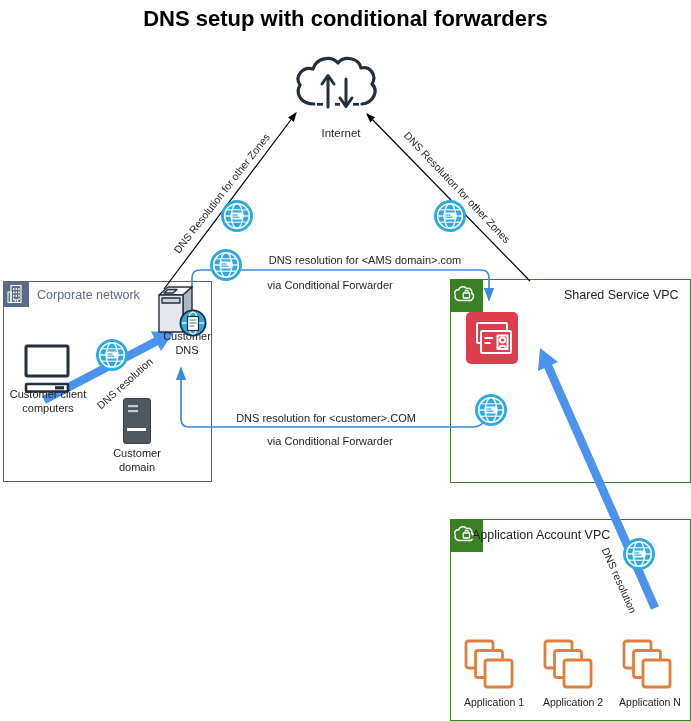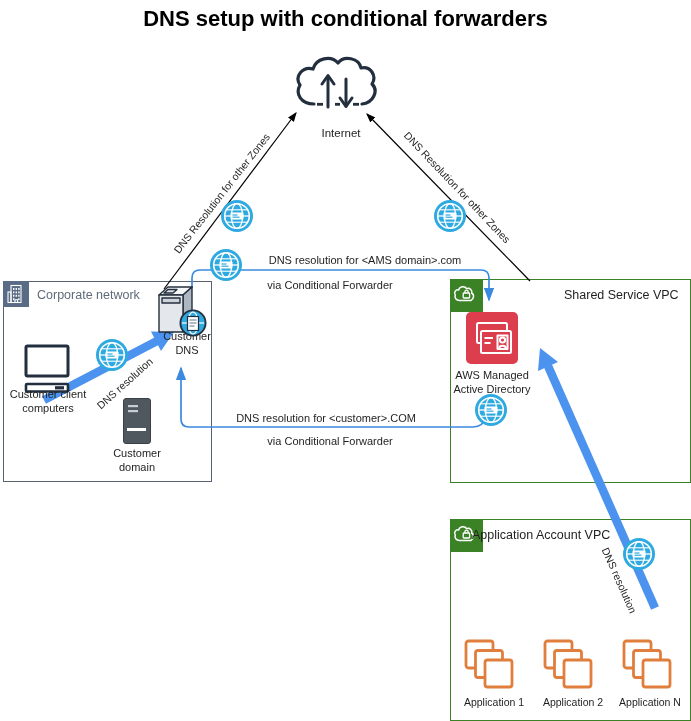--- a/index.html
+++ b/index.html
@@ -131,21 +131,20 @@
         <rect x="11" y="11" width="30" height="20" rx="1.5"></rect>
         <rect x="15" y="19" width="30" height="22" rx="1.5" style="fill:var(--directory-red);"></rect>
         <rect x="31.5" y="23.5" width="10" height="13.5"></rect>
         <circle cx="36.5" cy="28" r="2.6"></circle>
         <path d="M33 37 c0-4.5 7-4.5 7 0"></path>
         <line x1="18.5" y1="26" x2="27" y2="26"></line>
         <line x1="18.5" y1="31" x2="24.5" y2="31"></line>
       </g>
     </svg>
   </div>
-  <div class="abs lbl caption" style="left:450px;top:369px;width:84px;">AWS Managed Active Directory</div>
 
   <div class="abs box green" style="left:450px;top:519px;width:239px;height:200px;"></div>
   <div class="abs vpcicon" style="left:450px;top:519px;">
     <svg width="33" height="33" viewBox="0 0 33 33">
       <path d="M 9.5 21.5 C 6.1 21.5 4.3 18.6 5.3 16.1 C 3.5 13.6 5.6 10.2 8.7 10.9 C 9.6 7.2 14.8 6.5 16.6 9.6 C 19.9 8.5 22.8 11.4 21.7 14.3 C 24.4 15.2 24.1 20 20.9 21.5 Z" fill="none" stroke="#fff" stroke-width="1.5" stroke-linejoin="round"></path>
       <rect x="13.2" y="14" width="6.4" height="5" rx="0.8" fill="none" stroke="#fff" stroke-width="1.3"></rect>
       <path d="M14.9 14 v-1.2 a1.6 1.6 0 0 1 3.2 0 v1.2" fill="none" stroke="#fff" stroke-width="1.3"></path>
     </svg>
   </div>
   <div class="abs boxtitle" style="left:472px;top:528px;">Application Account VPC</div>

